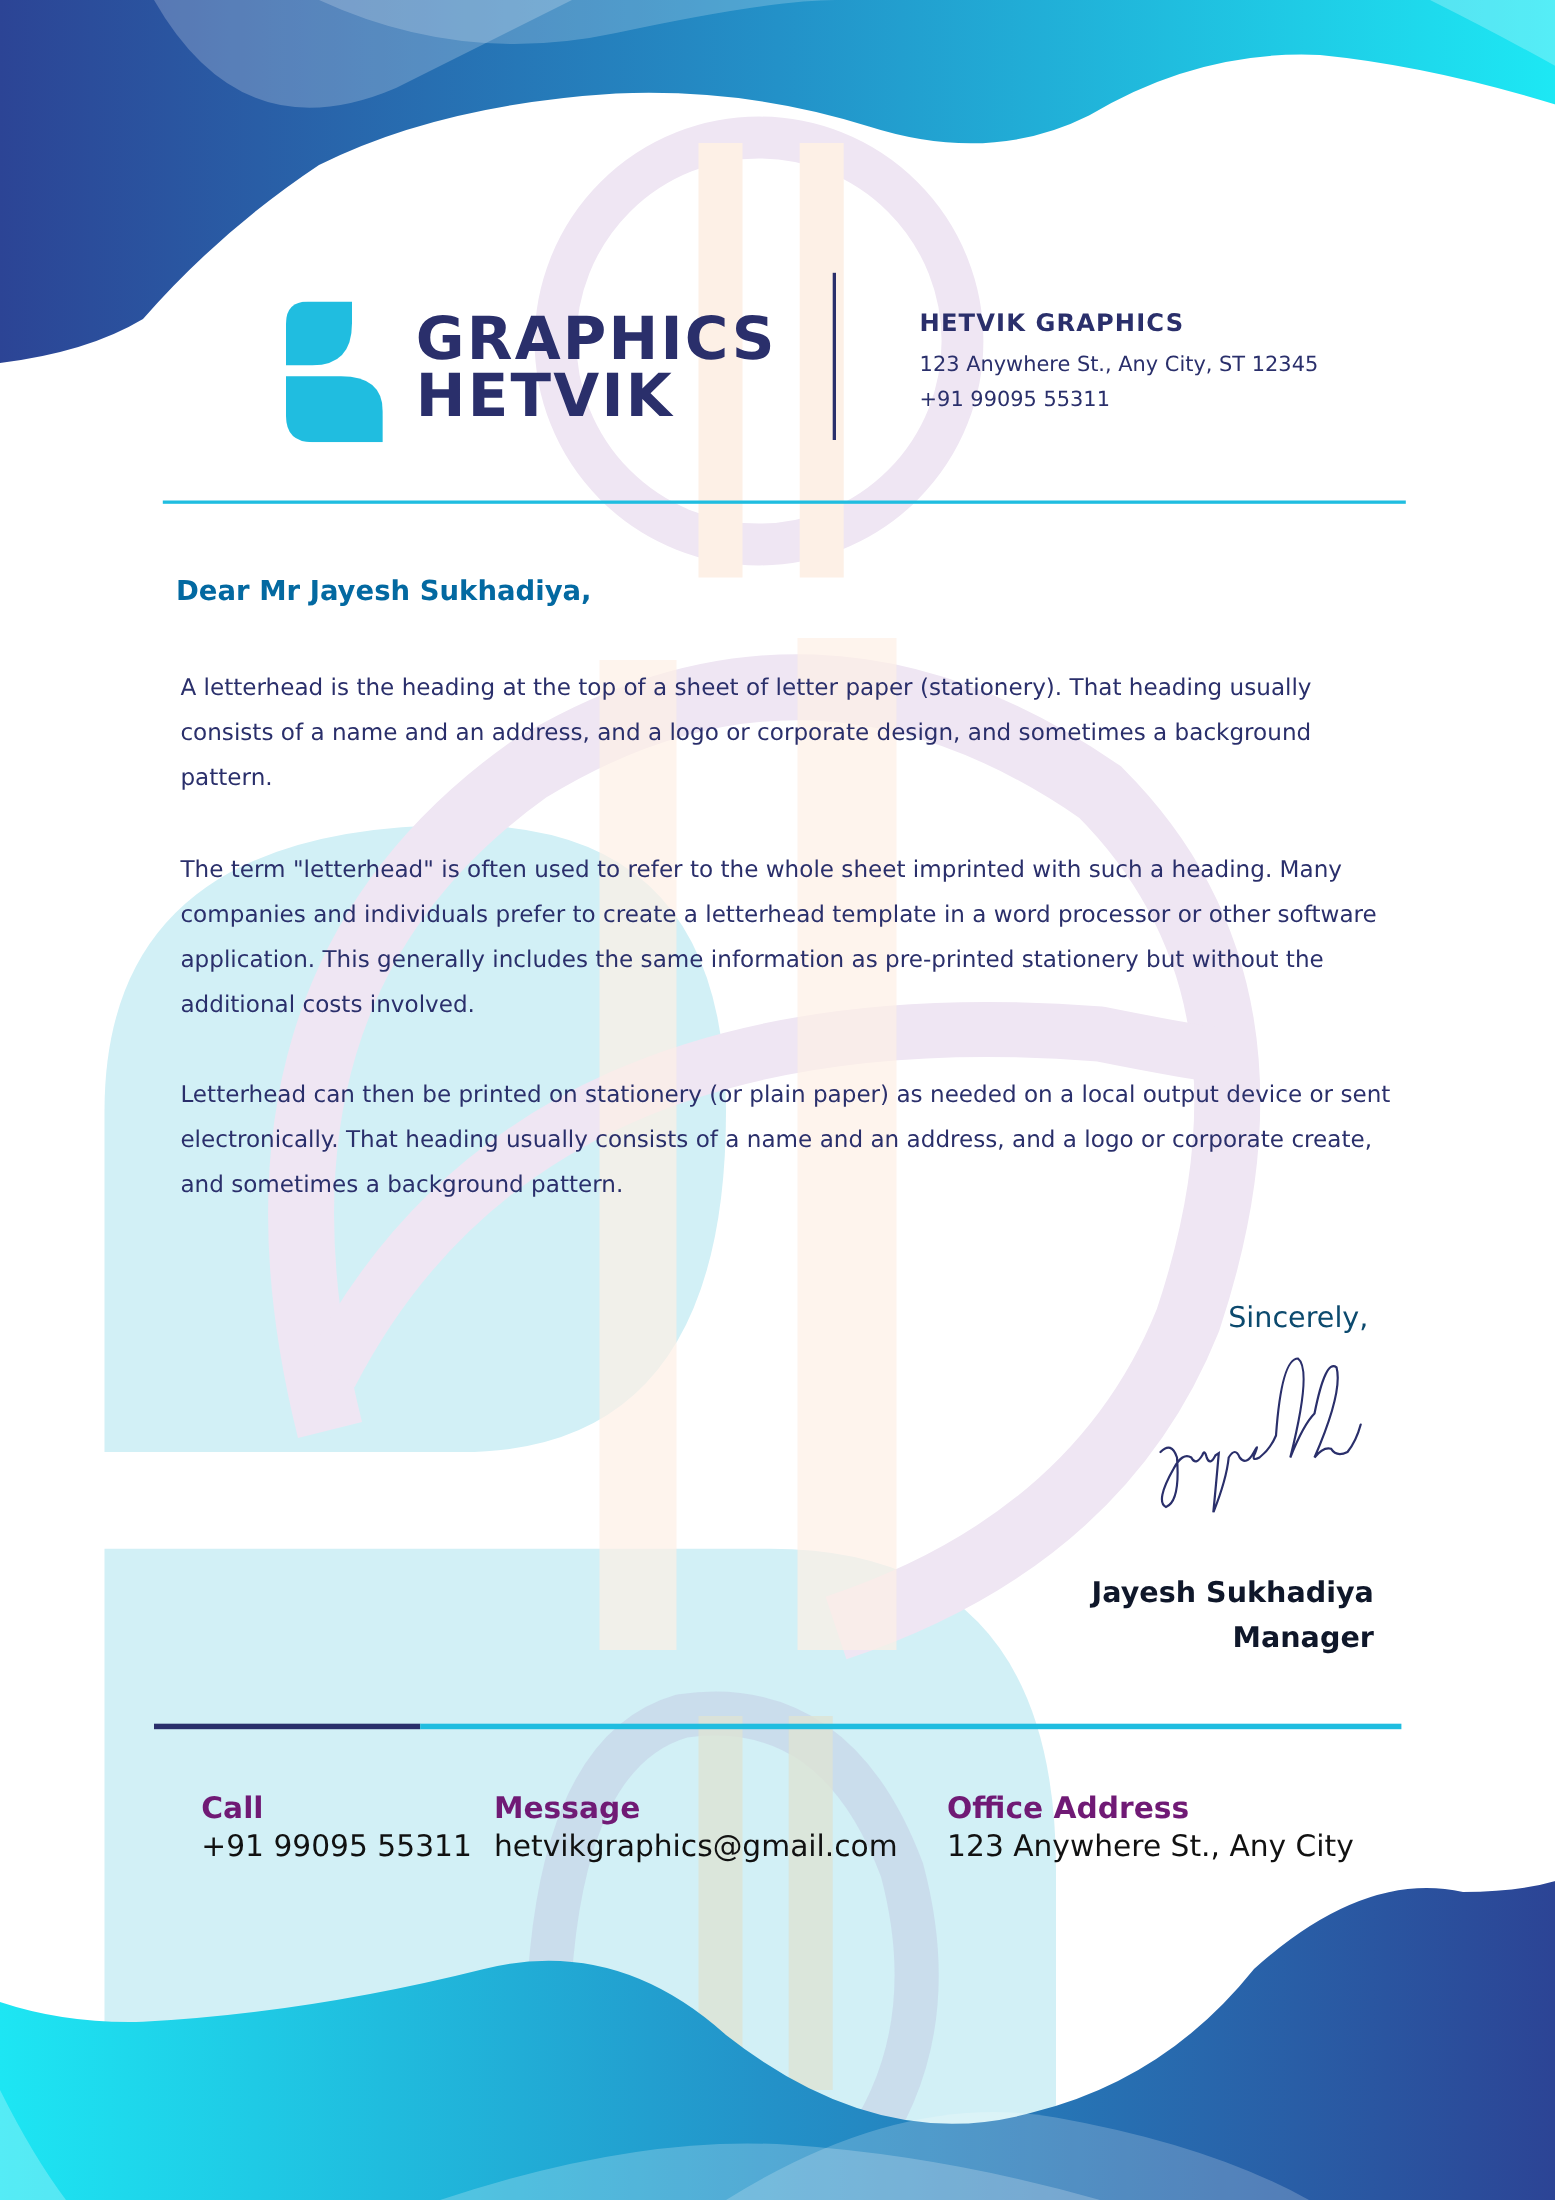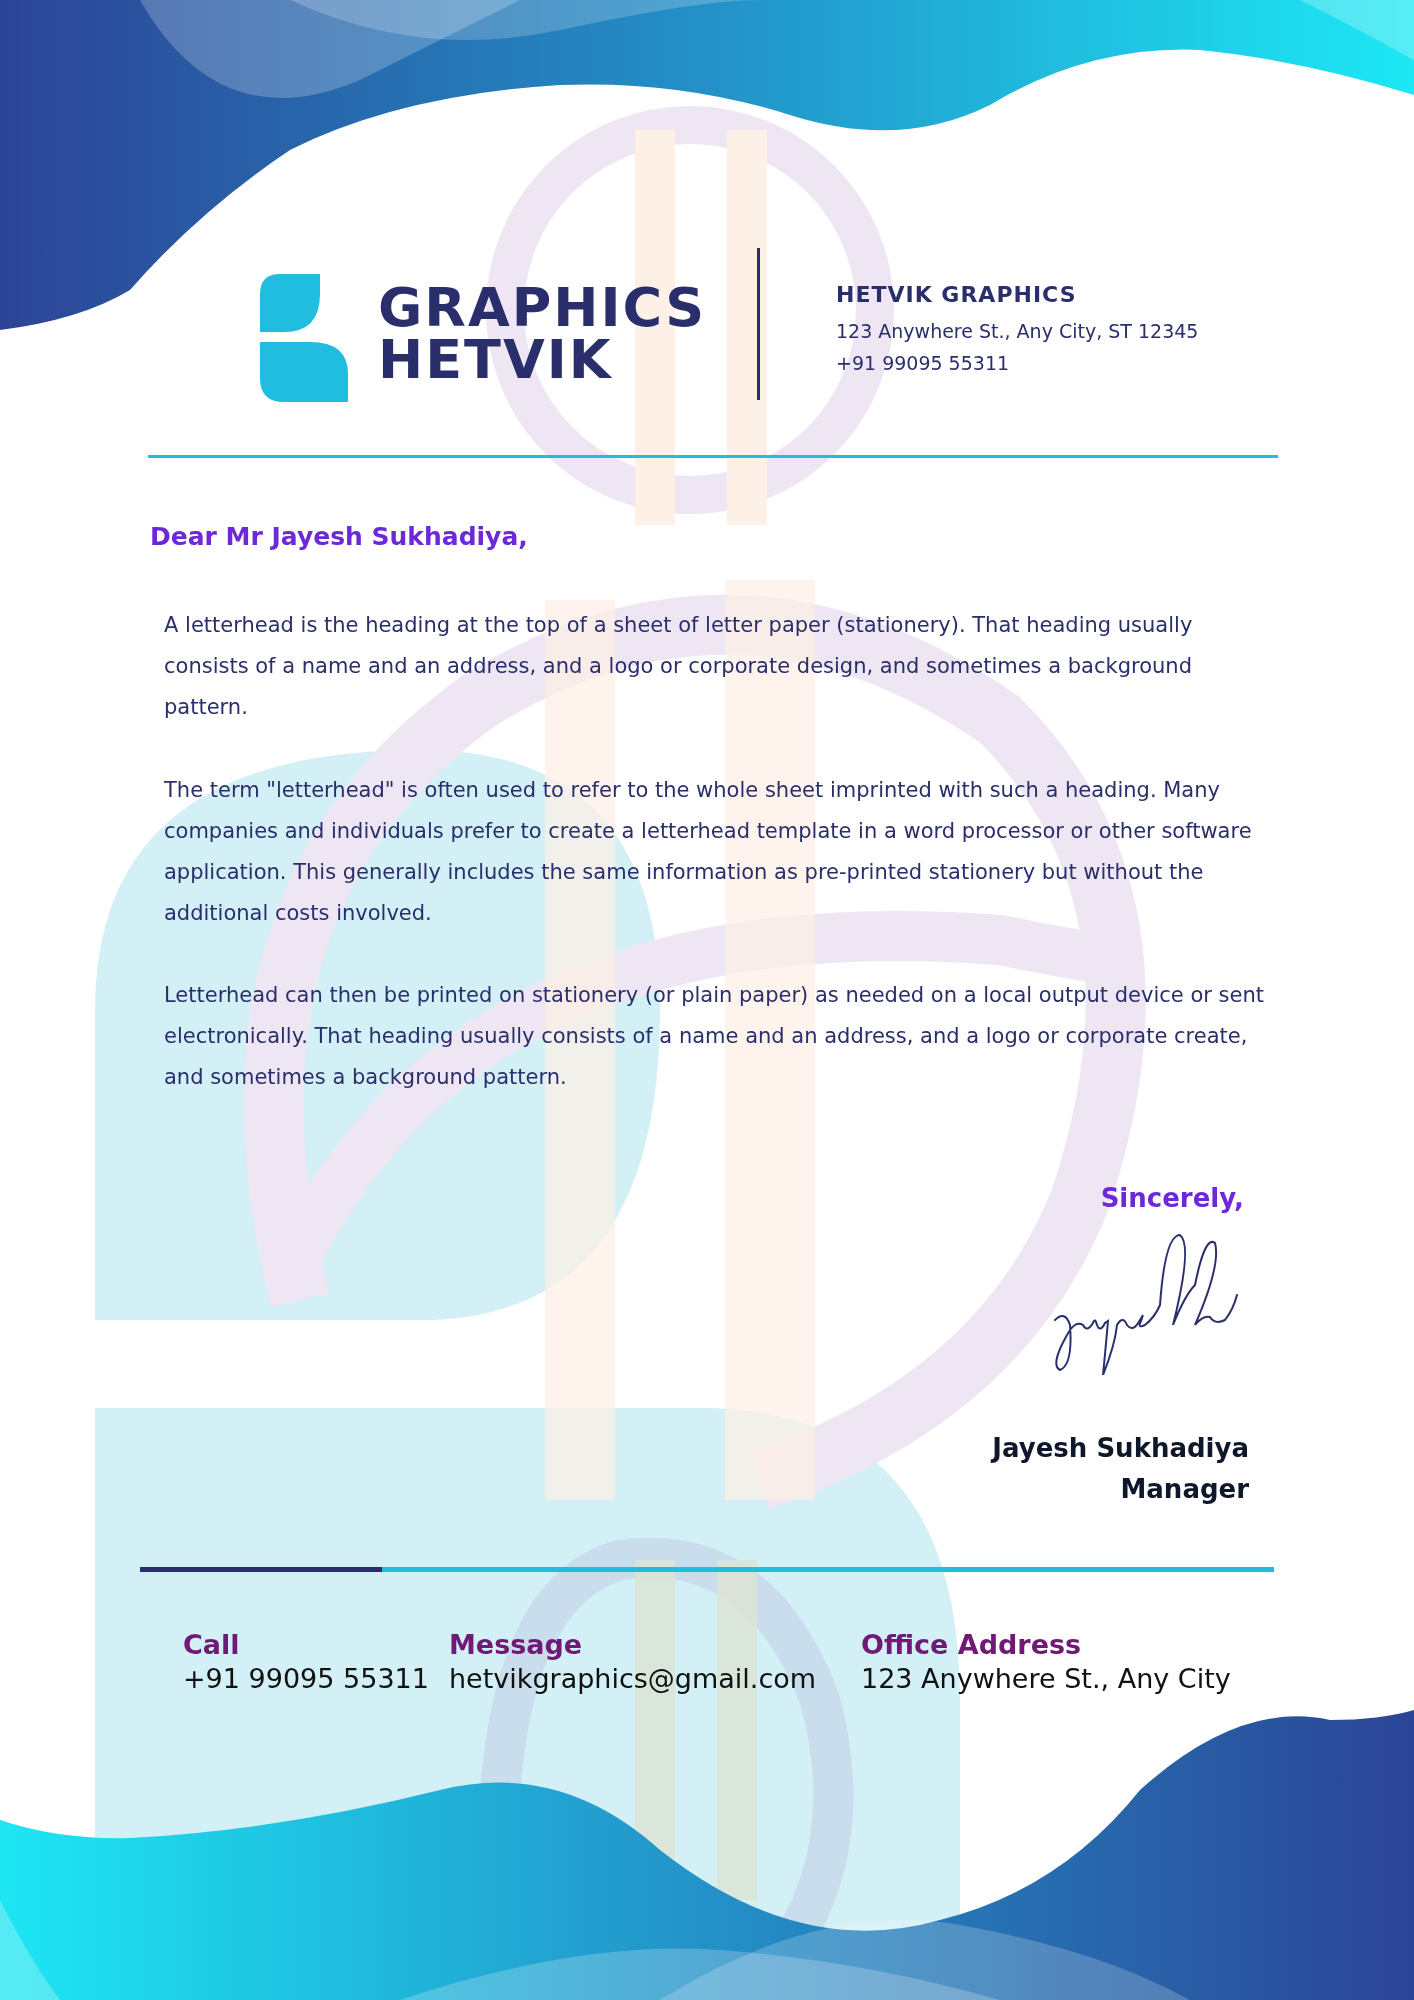--- a/index.html
+++ b/index.html
@@ -5,26 +5,26 @@
   html, body { margin: 0; padding: 0; }
   body { width: 1414px; height: 2000px; position: relative; overflow: hidden; background: #ffffff; font-family: "Liberation Sans", sans-serif; color: #2a2f6b; }
   .bg-svg { position: absolute; left: 0; top: 0; width: 1414px; height: 2000px; }
   .logo-mark { position: absolute; left: 260px; top: 274px; width: 88px; height: 128px; }
   .logo-text { position: absolute; left: 378px; top: 282px; font-weight: 700; font-size: 54px; line-height: 52px; letter-spacing: 2px; color: #2a2f6b; font-family: "DejaVu Sans", sans-serif; }
   .v-divider { position: absolute; left: 757px; top: 248px; width: 3px; height: 152px; background: #2a2f6b; }
   .contact-block { position: absolute; left: 836px; top: 282px; }
   .contact-name { font-weight: 700; font-size: 22px; letter-spacing: 1px; color: #2a2f6b; font-family: "DejaVu Sans", sans-serif; }
   .contact-line { font-size: 19px; line-height: 32px; color: #2a2f6b; font-family: "DejaVu Sans", sans-serif; }
   .top-rule { position: absolute; left: 148px; top: 455px; width: 1130px; height: 3px; background: #20bde0; }
-  .salutation { position: absolute; left: 150px; top: 522px; font-weight: 700; font-size: 25px; color: #6d28d9; font-family: "DejaVu Sans", sans-serif; }
+  .salutation { position: absolute; left: 160px; top: 522px; font-weight: 700; font-size: 25px; color: #0369a1; font-family: "DejaVu Sans", sans-serif; }
   .body-text { position: absolute; left: 164px; width: 1100px; font-size: 21px; line-height: 41px; color: #2a2f6b; font-family: "DejaVu Sans", sans-serif; }
   .p1 { top: 605px; }
   .p2 { top: 770px; }
   .p3 { top: 975px; }
-  .closing { position: absolute; right: 170px; top: 1183px; font-weight: 700; font-size: 26px; color: #6d28d9; font-family: "DejaVu Sans", sans-serif; text-align: right; }
+  .closing { position: absolute; right: 170px; top: 1183px; font-weight: 400; font-size: 26px; color: #0c4a6e; font-family: "DejaVu Sans", sans-serif; text-align: right; }
   .signature { position: absolute; left: 1045px; top: 1225px; width: 200px; height: 150px; }
   .signer { position: absolute; right: 165px; top: 1428px; text-align: right; font-weight: 700; font-size: 26px; line-height: 41px; color: #0f172a; font-family: "DejaVu Sans", sans-serif; }
   .bottom-rule { position: absolute; left: 140px; top: 1567px; width: 1134px; height: 5px; display: flex; }
   .bottom-rule .dark { width: 242px; background: #2a2f6b; }
   .bottom-rule .light { flex: 1; background: #20bde0; }
   .footer { position: absolute; top: 1628px; left: 0; width: 1414px; }
   .footer-col { position: absolute; top: 0; }
   .footer-label { font-weight: 700; font-size: 27px; color: #701a75; font-family: "DejaVu Sans", sans-serif; line-height: 34px; }
   .footer-value { font-size: 27px; color: #111111; font-family: "DejaVu Sans", sans-serif; line-height: 34px; white-space: nowrap; }
   .col-call { left: 183px; }

